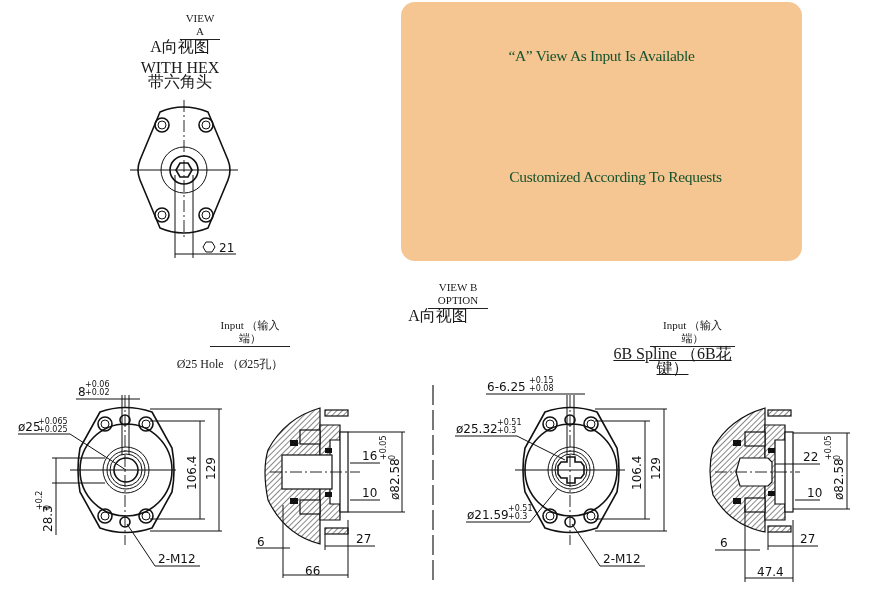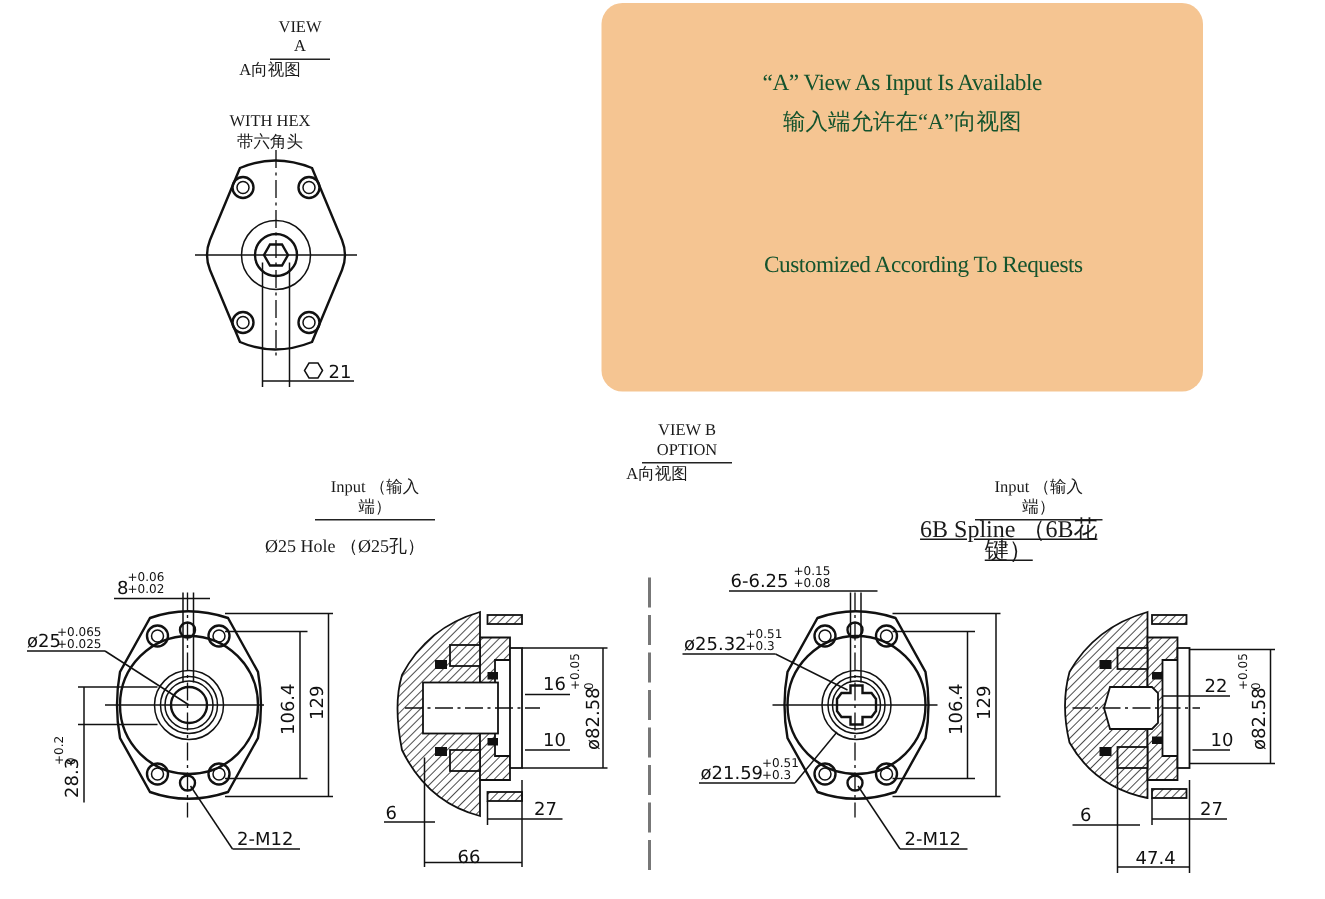--- a/index.html
+++ b/index.html
@@ -1,20 +1,20 @@
 <!DOCTYPE html>
 <html><head>
 <meta charset="utf-8">
 <style>
   html, body { margin:0; padding:0; background:#ffffff; }
   body { width:883px; height:599px; position:relative; overflow:hidden;
          font-family:"Liberation Serif", serif; color:#1a1a1a; }
   .title-block { position:absolute; text-align:center; font-family:"Liberation Serif", serif; }
   .title-block .top { font-size:11px; line-height:13px; padding:0 2px 1px 2px; border-bottom:1px solid #222; display:inline-block;margin-left:40px; }
-  .title-block .bot { font-size:11px; line-height:14px; }
+  .title-block .bot { font-size:16px; line-height:14px; }
   .note-panel { position:absolute; left:401px; top:2px; width:401px; height:259px;
                 background:#f5c592; border-radius:14px; text-align:center;
                 font-family:"Liberation Serif", serif; color:#14532d; }
   .note-panel .en { font-size:15.5px; letter-spacing:-0.3px; }
   .note-panel .zh { font-size:15px; margin-top:7px; }
   .note1 { position:absolute; left:0; right:0; top:45px; }
   .note2 { position:absolute; left:0; right:0; top:166px;padding-left:28px; }
   .dim { font-family:"DejaVu Sans", sans-serif; font-size:12px; fill:#111; }
   .dim-s { font-family:"DejaVu Sans", sans-serif; font-size:8px; fill:#111; }
   svg { position:absolute; left:0; top:0; }
@@ -23,28 +23,27 @@
   .cl { stroke:#111; stroke-width:0.9; stroke-dasharray:12 3 2 3; fill:none; }
   .hatch { fill:url(#hatch); stroke:#111; stroke-width:1.2; }
   .seal { fill:#111; }
 </style>
 </head>
 <body>
 
 <div class="title-block" style="left:140px; top:12px; width:80px;">
   <div class="top">VIEW A</div>
   <div class="bot">A向视图</div>
-  <div class="bot" style="margin-top:20px;text-align:center;">WITH HEX</div>
+  <div class="bot" style="margin-top:7px;text-align:center;">WITH HEX</div>
   <div class="bot">带六角头</div>
 </div>
 
 <div class="note-panel">
   <div class="note1">
     <div class="en">“A” View As Input Is Available</div>
-    <div class="zh">输入端允许在“A”向视图</div>
   </div>
   <div class="note2">
     <div class="en">Customized According To Requests</div>
   </div>
 </div>
 
 <div class="title-block" style="left:388px; top:281px; width:100px;">
   <div class="top">VIEW B OPTION</div>
   <div class="bot">A向视图</div>
 </div>

